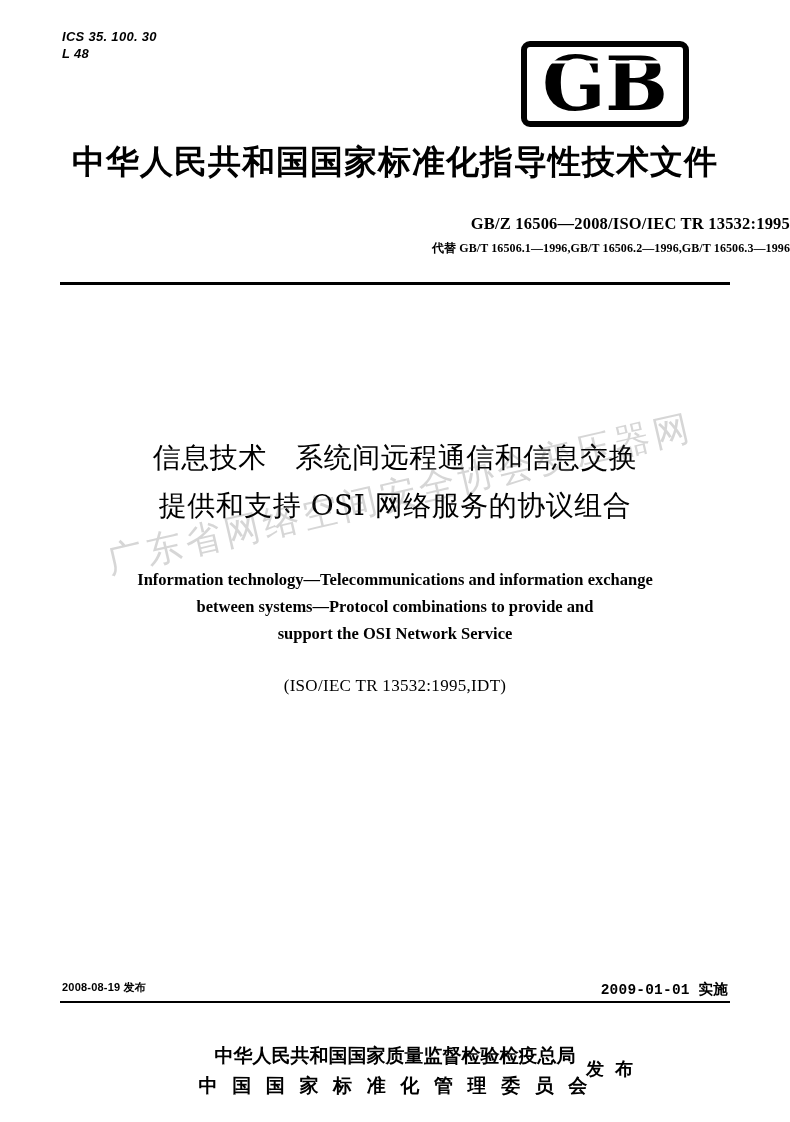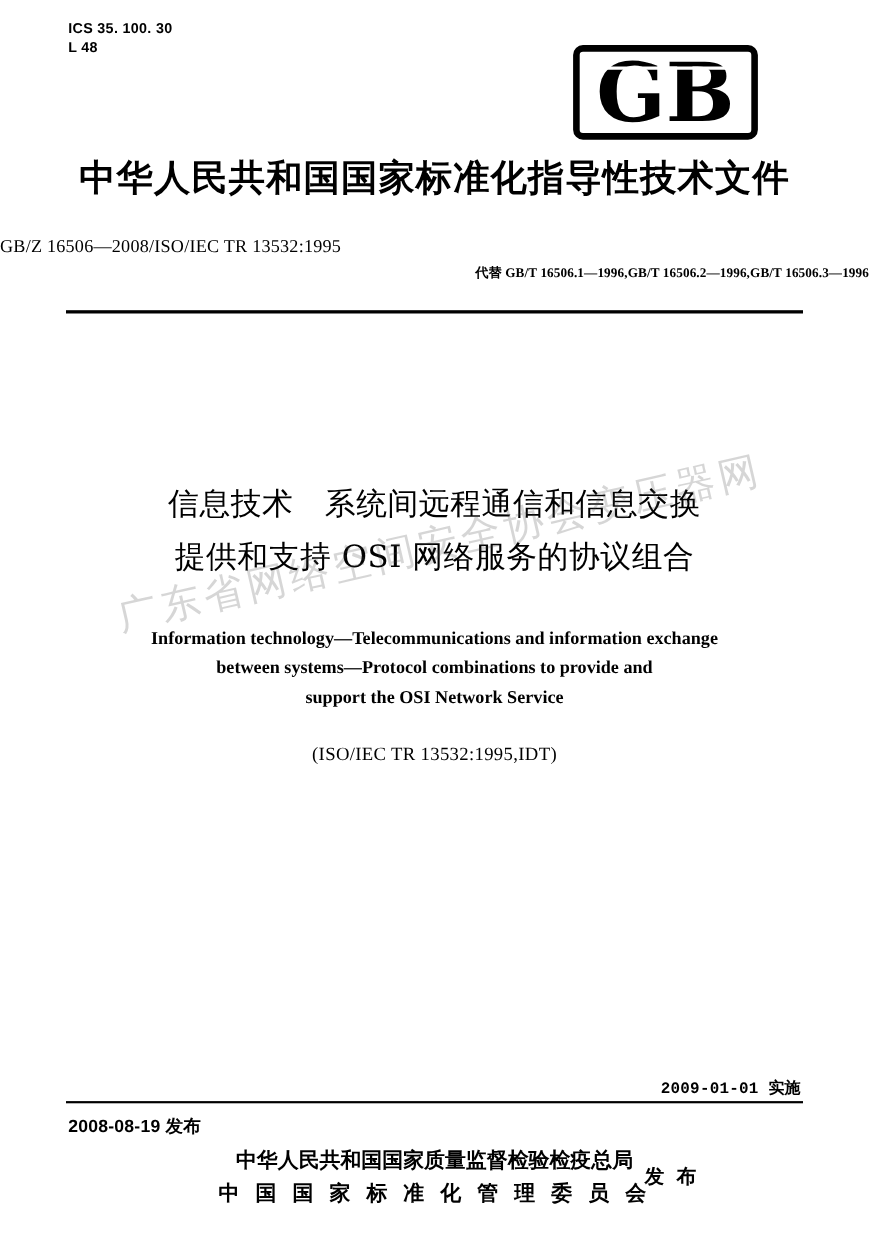--- a/index.html
+++ b/index.html
@@ -19,26 +19,27 @@
     position: absolute;
     left: 0; top: 0;
     width: 790px;
     height: 1122px;
   }
 
   
   .ics-block {
     position: absolute;
     left: 62px;
-    top: 17px;
+    top: 28px;
     font-family: "Liberation Sans", sans-serif;
     font-weight: bold;
     font-size: 13px;
     line-height: 17px;
     letter-spacing: 0.3px;
+    font-style: italic;
   }
 
   
   .gb-logo {
     position: absolute;
     left: 520px;
     top: 28px;
     width: 170px;
     height: 88px;
     margin-top: 12px;
@@ -57,23 +58,23 @@
     letter-spacing: 1px;
     white-space: nowrap;
   }
 
   
   .std-no {
     position: absolute;
     left: 0;
     top: 214px;
     width: 790px;
-    text-align: left;
-    font-family: "Liberation Serif", serif;
-    font-weight: normal;
+    text-align: right;
+    font-family: "Liberation Serif", serif;
+    font-weight: bold;
     font-size: 16.5px;
     letter-spacing: 0.2px;
   }
   .replaces {
     position: absolute;
     left: 0;
     top: 240px;
     width: 790px;
     text-align: right;
     font-family: "Liberation Serif", serif;
@@ -159,23 +160,22 @@
     width: 670px;
     height: 2px;
     background: #000;
   }
   .date-left {
     position: absolute;
     left: 62px;
     top: 980px;
     font-family: "Liberation Sans", sans-serif;
     font-weight: bold;
-    font-size: 16px;
+    font-size: 11px;
     letter-spacing: 0.2px;
-    margin-top: 34px;
   }
   .date-right {
     position: absolute;
     right: 62px;
     top: 980px;
     font-family: Liberation Mono, monospace;
     font-weight: bold;
     font-size: 14.5px;
     letter-spacing: 0.2px;
     text-align: right;

